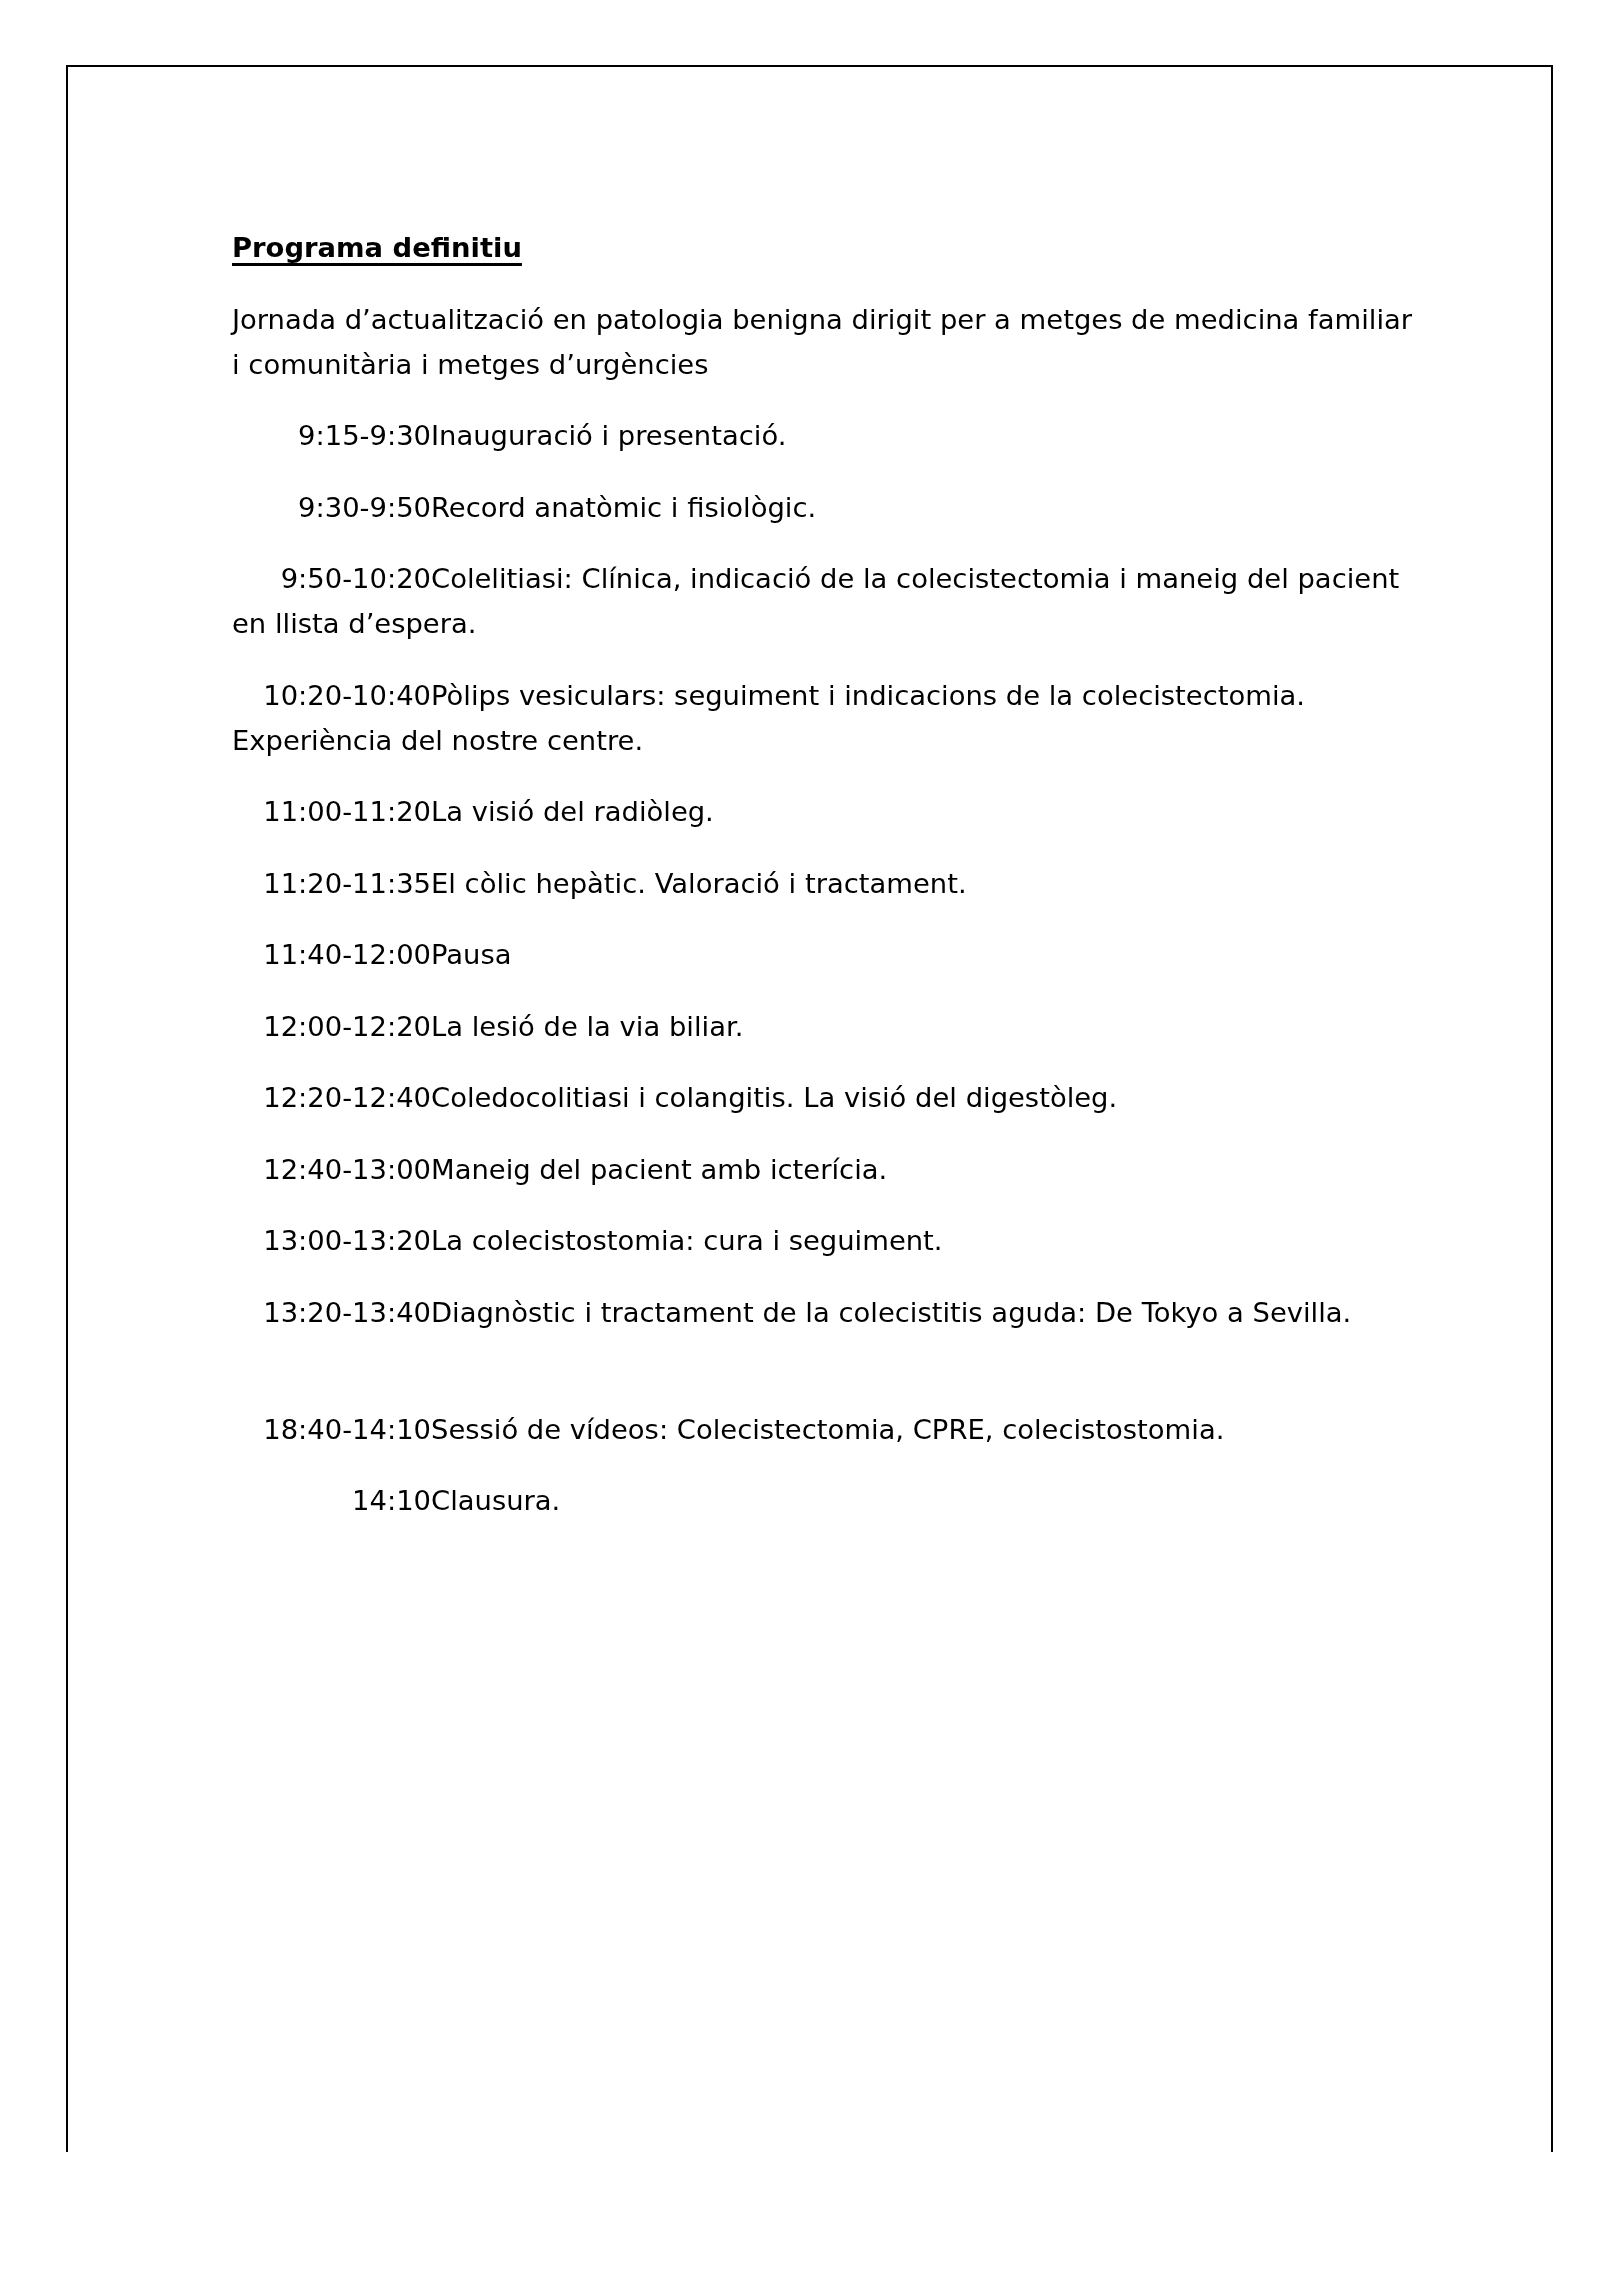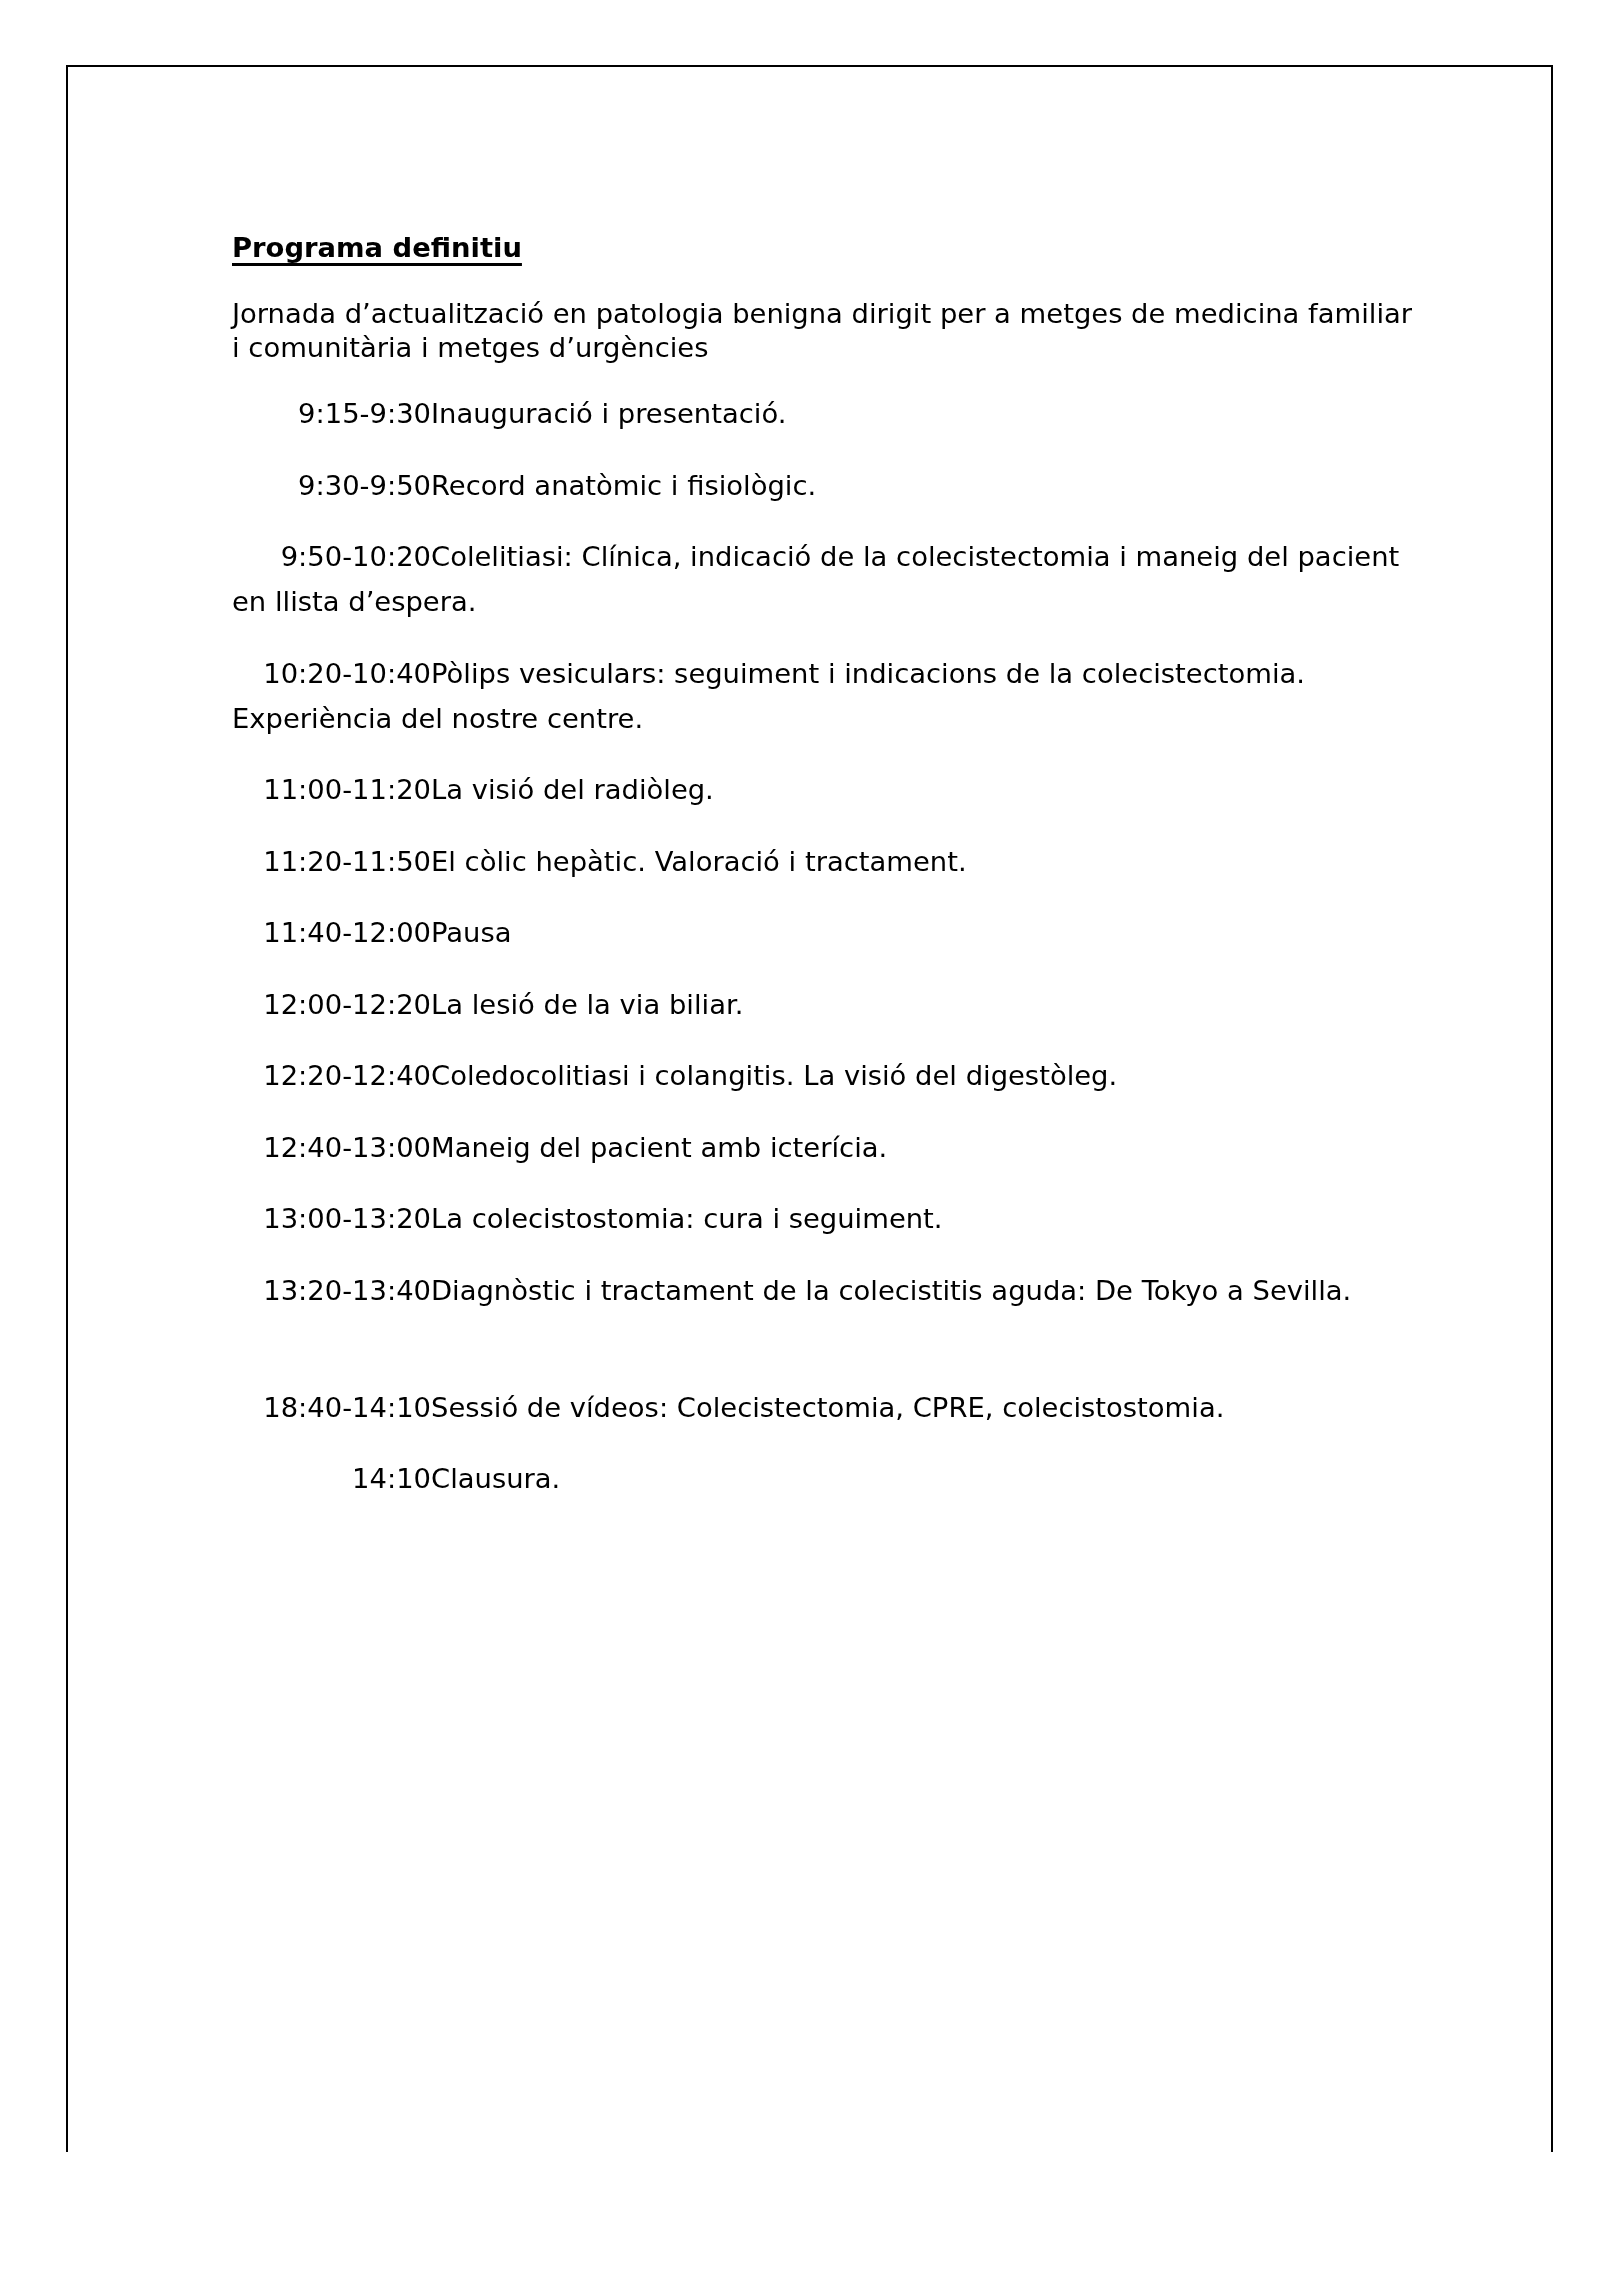--- a/index.html
+++ b/index.html
@@ -33,21 +33,21 @@
     font-size: 27.4px;
     font-weight: bold;
     line-height: 45px;
     margin: 0 0 26.5px 0;
     text-decoration: underline;
     text-decoration-thickness: 2.9px;
     text-underline-offset: 5.9px;
   }
   .intro {
     font-size: 27.4px;
-    line-height: 34px;
+    line-height: 45px;
     margin: 0 0 26.5px 0;
   }
   .item {
     font-size: 27.4px;
     line-height: 45px;
     margin: 0 0 26.5px 0;
   }
   .item .time {
     display: inline-block;
     min-width: 199px;
@@ -84,21 +84,21 @@
     <p class="item">
       <span class="time">10:20-10:40</span><span>Pòlips vesiculars: seguiment i indicacions de la colecistectomia. Experiència del nostre centre.</span>
     </p>
 
 
     <p class="item">
       <span class="time">11:00-11:20</span><span>La visió del radiòleg.</span>
     </p>
 
     <p class="item">
-      <span class="time">11:20-11:50</span><span>El còlic hepàtic. Valoració i tractament.</span>
+      <span class="time">11:20-11:35</span><span>El còlic hepàtic. Valoració i tractament.</span>
     </p>
 
     <p class="item">
       <span class="time">11:40-12:00</span><span>Pausa</span>
     </p>
 
     <p class="item">
       <span class="time">12:00-12:20</span><span>La lesió de la via biliar.</span>
     </p>
 

